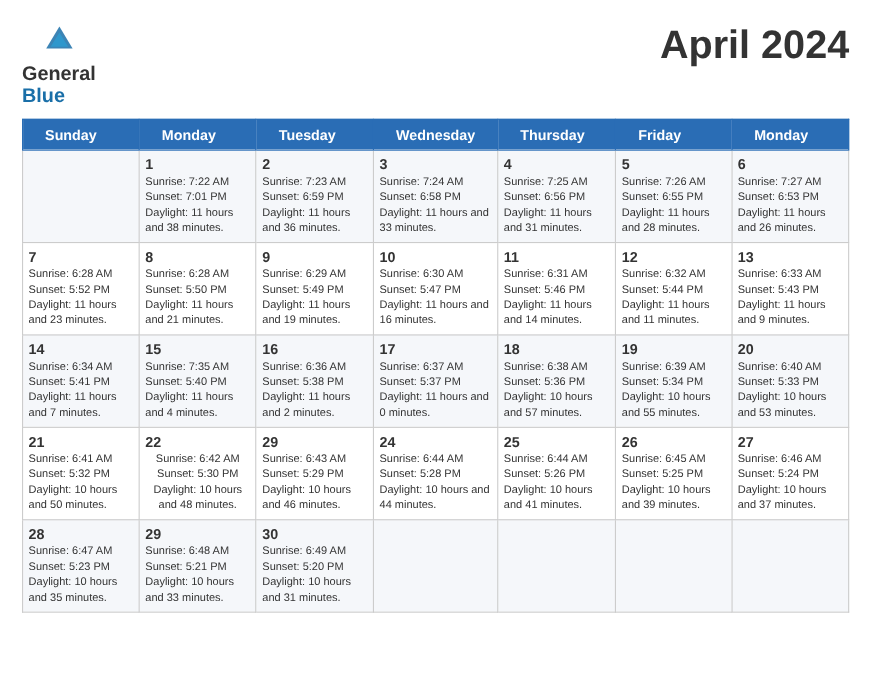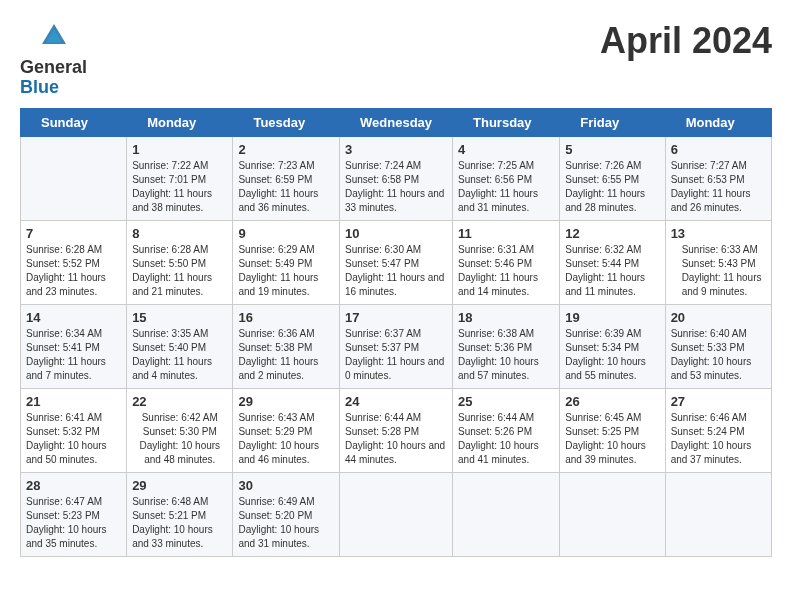--- a/index.html
+++ b/index.html
@@ -198,35 +198,35 @@
 Daylight: 11 hours and 14 minutes.</div>
         </td>
         <td>
           <div class="day-number">12</div>
           <div class="day-info" style="white-space: pre-line;">Sunrise: 6:32 AM
 Sunset: 5:44 PM
 Daylight: 11 hours and 11 minutes.</div>
         </td>
         <td>
           <div class="day-number">13</div>
-          <div class="day-info" style="white-space: pre-line; margin-left: 11px;">Sunrise: 6:33 AM
+          <div class="day-info" style="white-space: pre-line;">Sunrise: 6:33 AM
 Sunset: 5:43 PM
 Daylight: 11 hours and 9 minutes.</div>
         </td>
       </tr>
       <tr>
         <td>
           <div class="day-number">14</div>
           <div class="day-info" style="white-space: pre-line;">Sunrise: 6:34 AM
 Sunset: 5:41 PM
 Daylight: 11 hours and 7 minutes.</div>
         </td>
         <td>
           <div class="day-number">15</div>
-          <div class="day-info" style="white-space: pre-line;">Sunrise: 3:35 AM
+          <div class="day-info" style="white-space: pre-line;">Sunrise: 7:35 AM
 Sunset: 5:40 PM
 Daylight: 11 hours and 4 minutes.</div>
         </td>
         <td>
           <div class="day-number">16</div>
           <div class="day-info" style="white-space: pre-line;">Sunrise: 6:36 AM
 Sunset: 5:38 PM
 Daylight: 11 hours and 2 minutes.</div>
         </td>
         <td>

